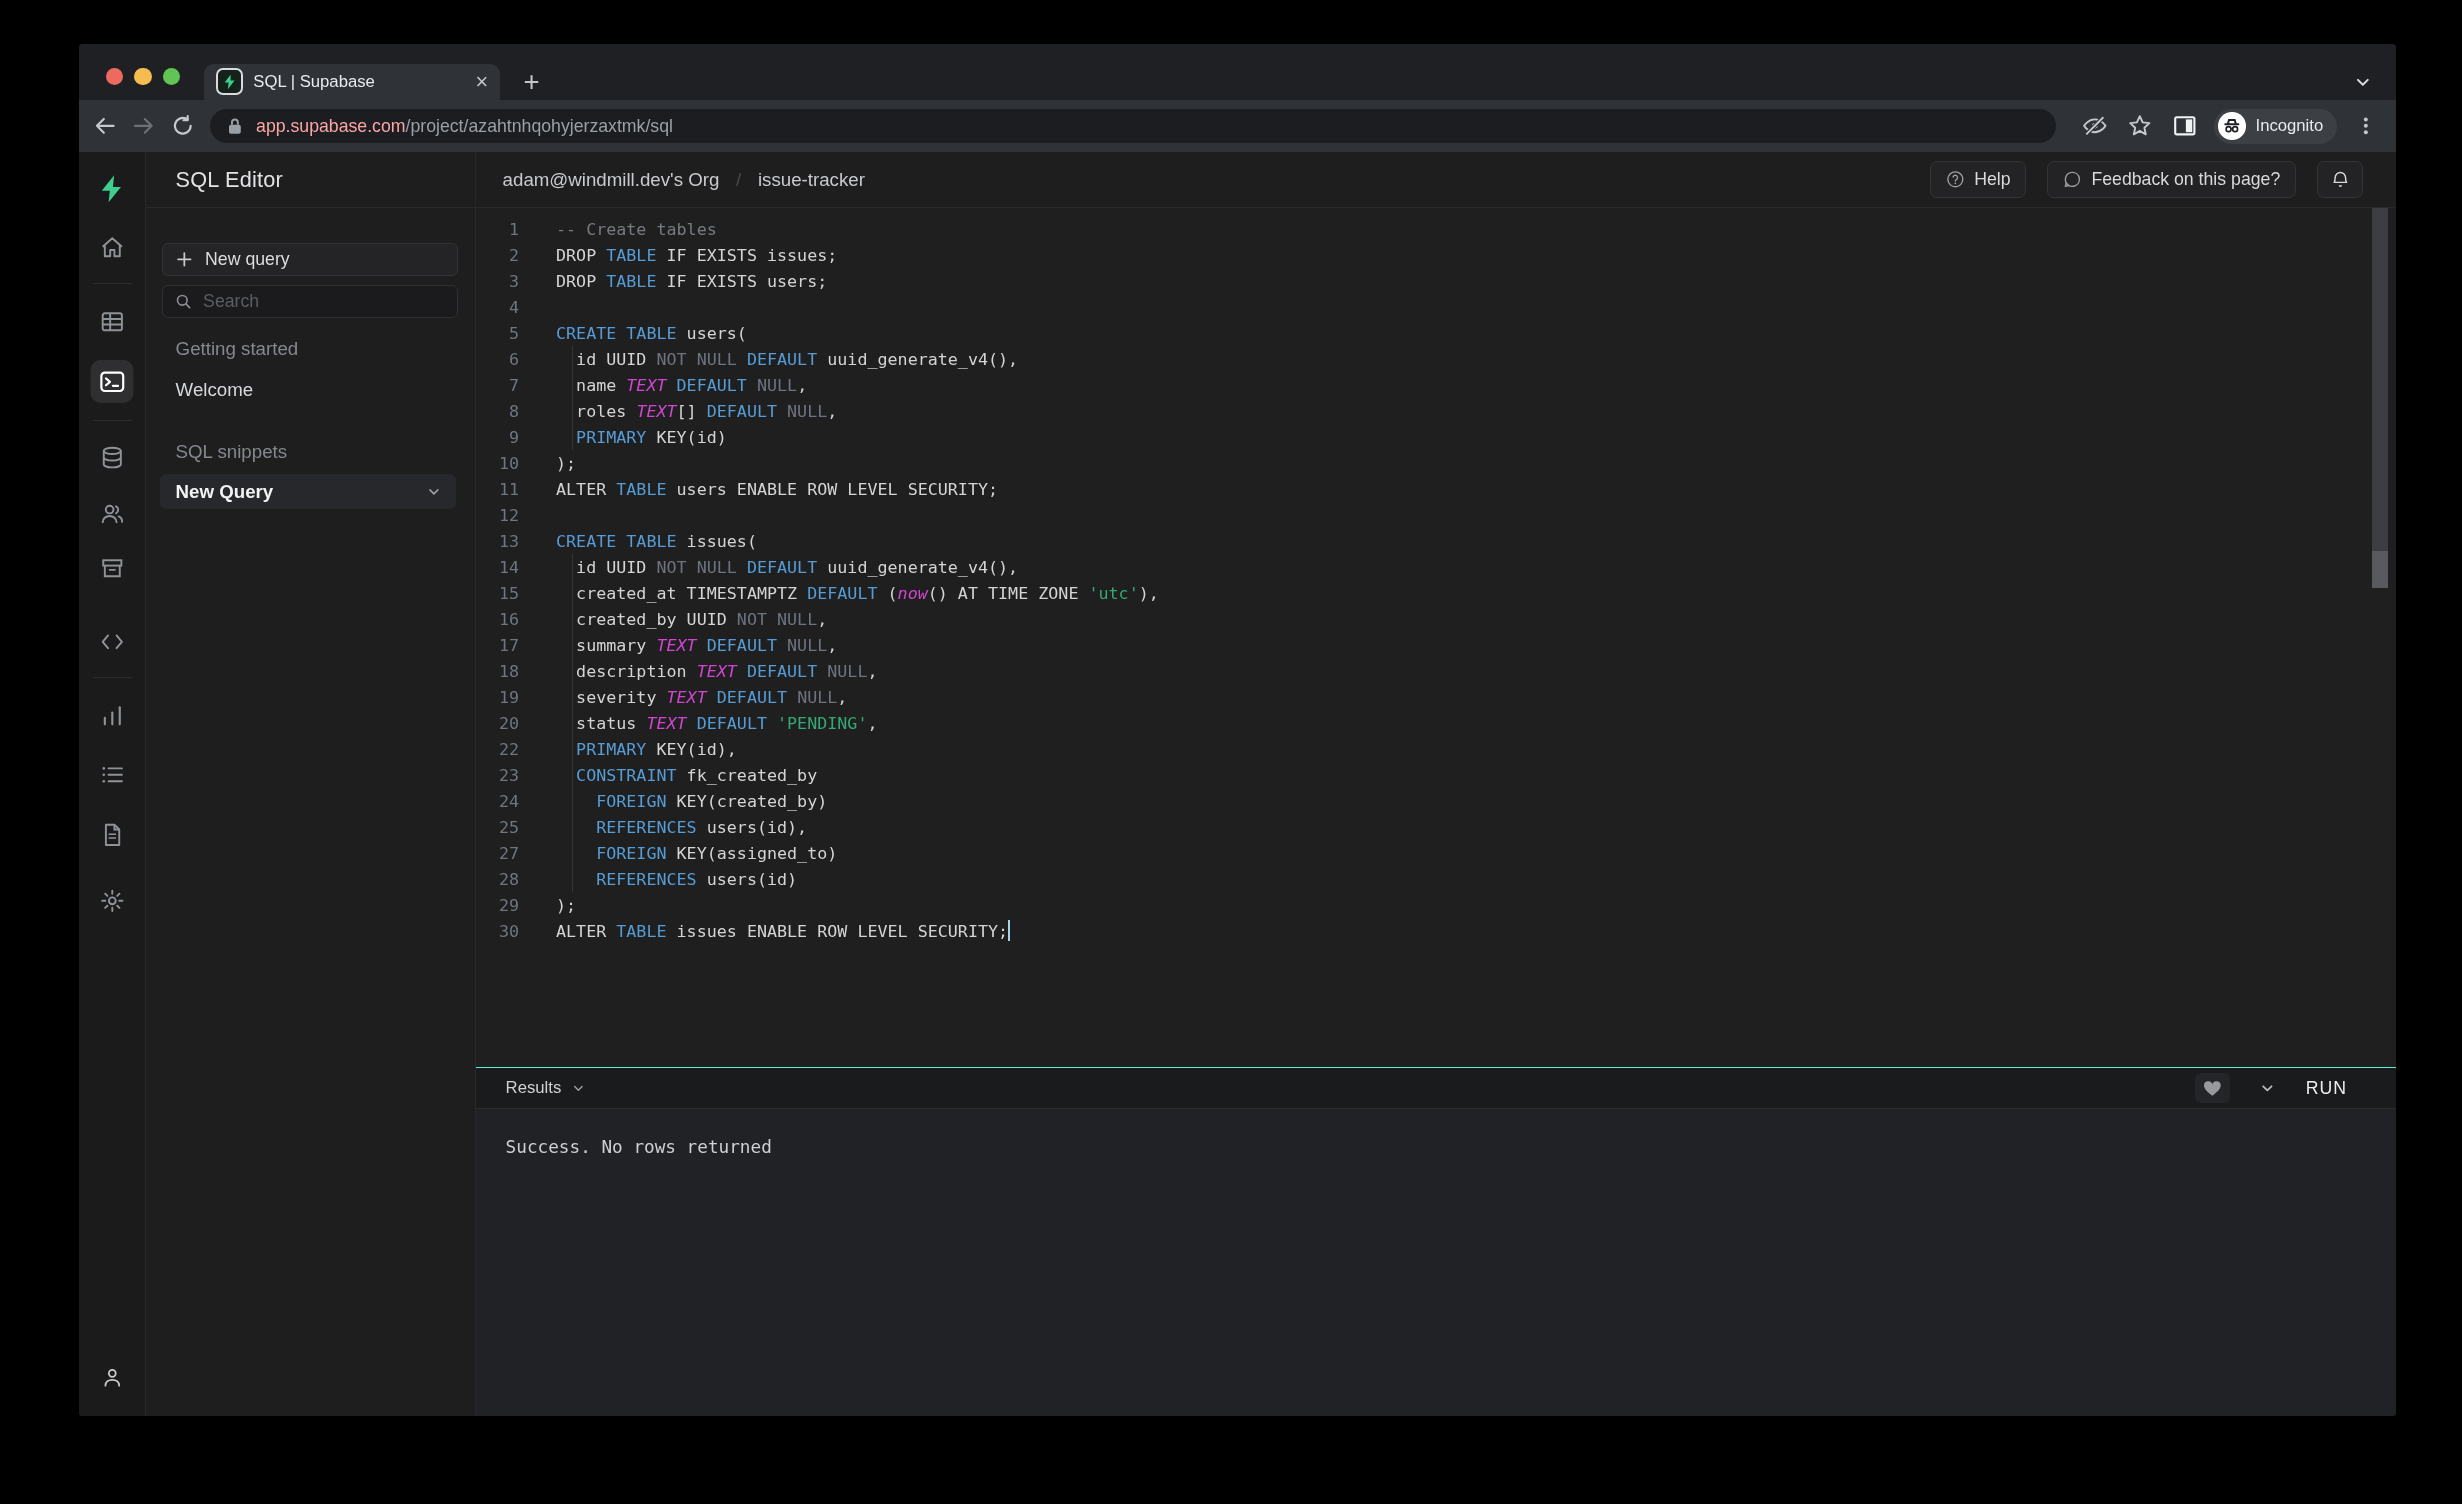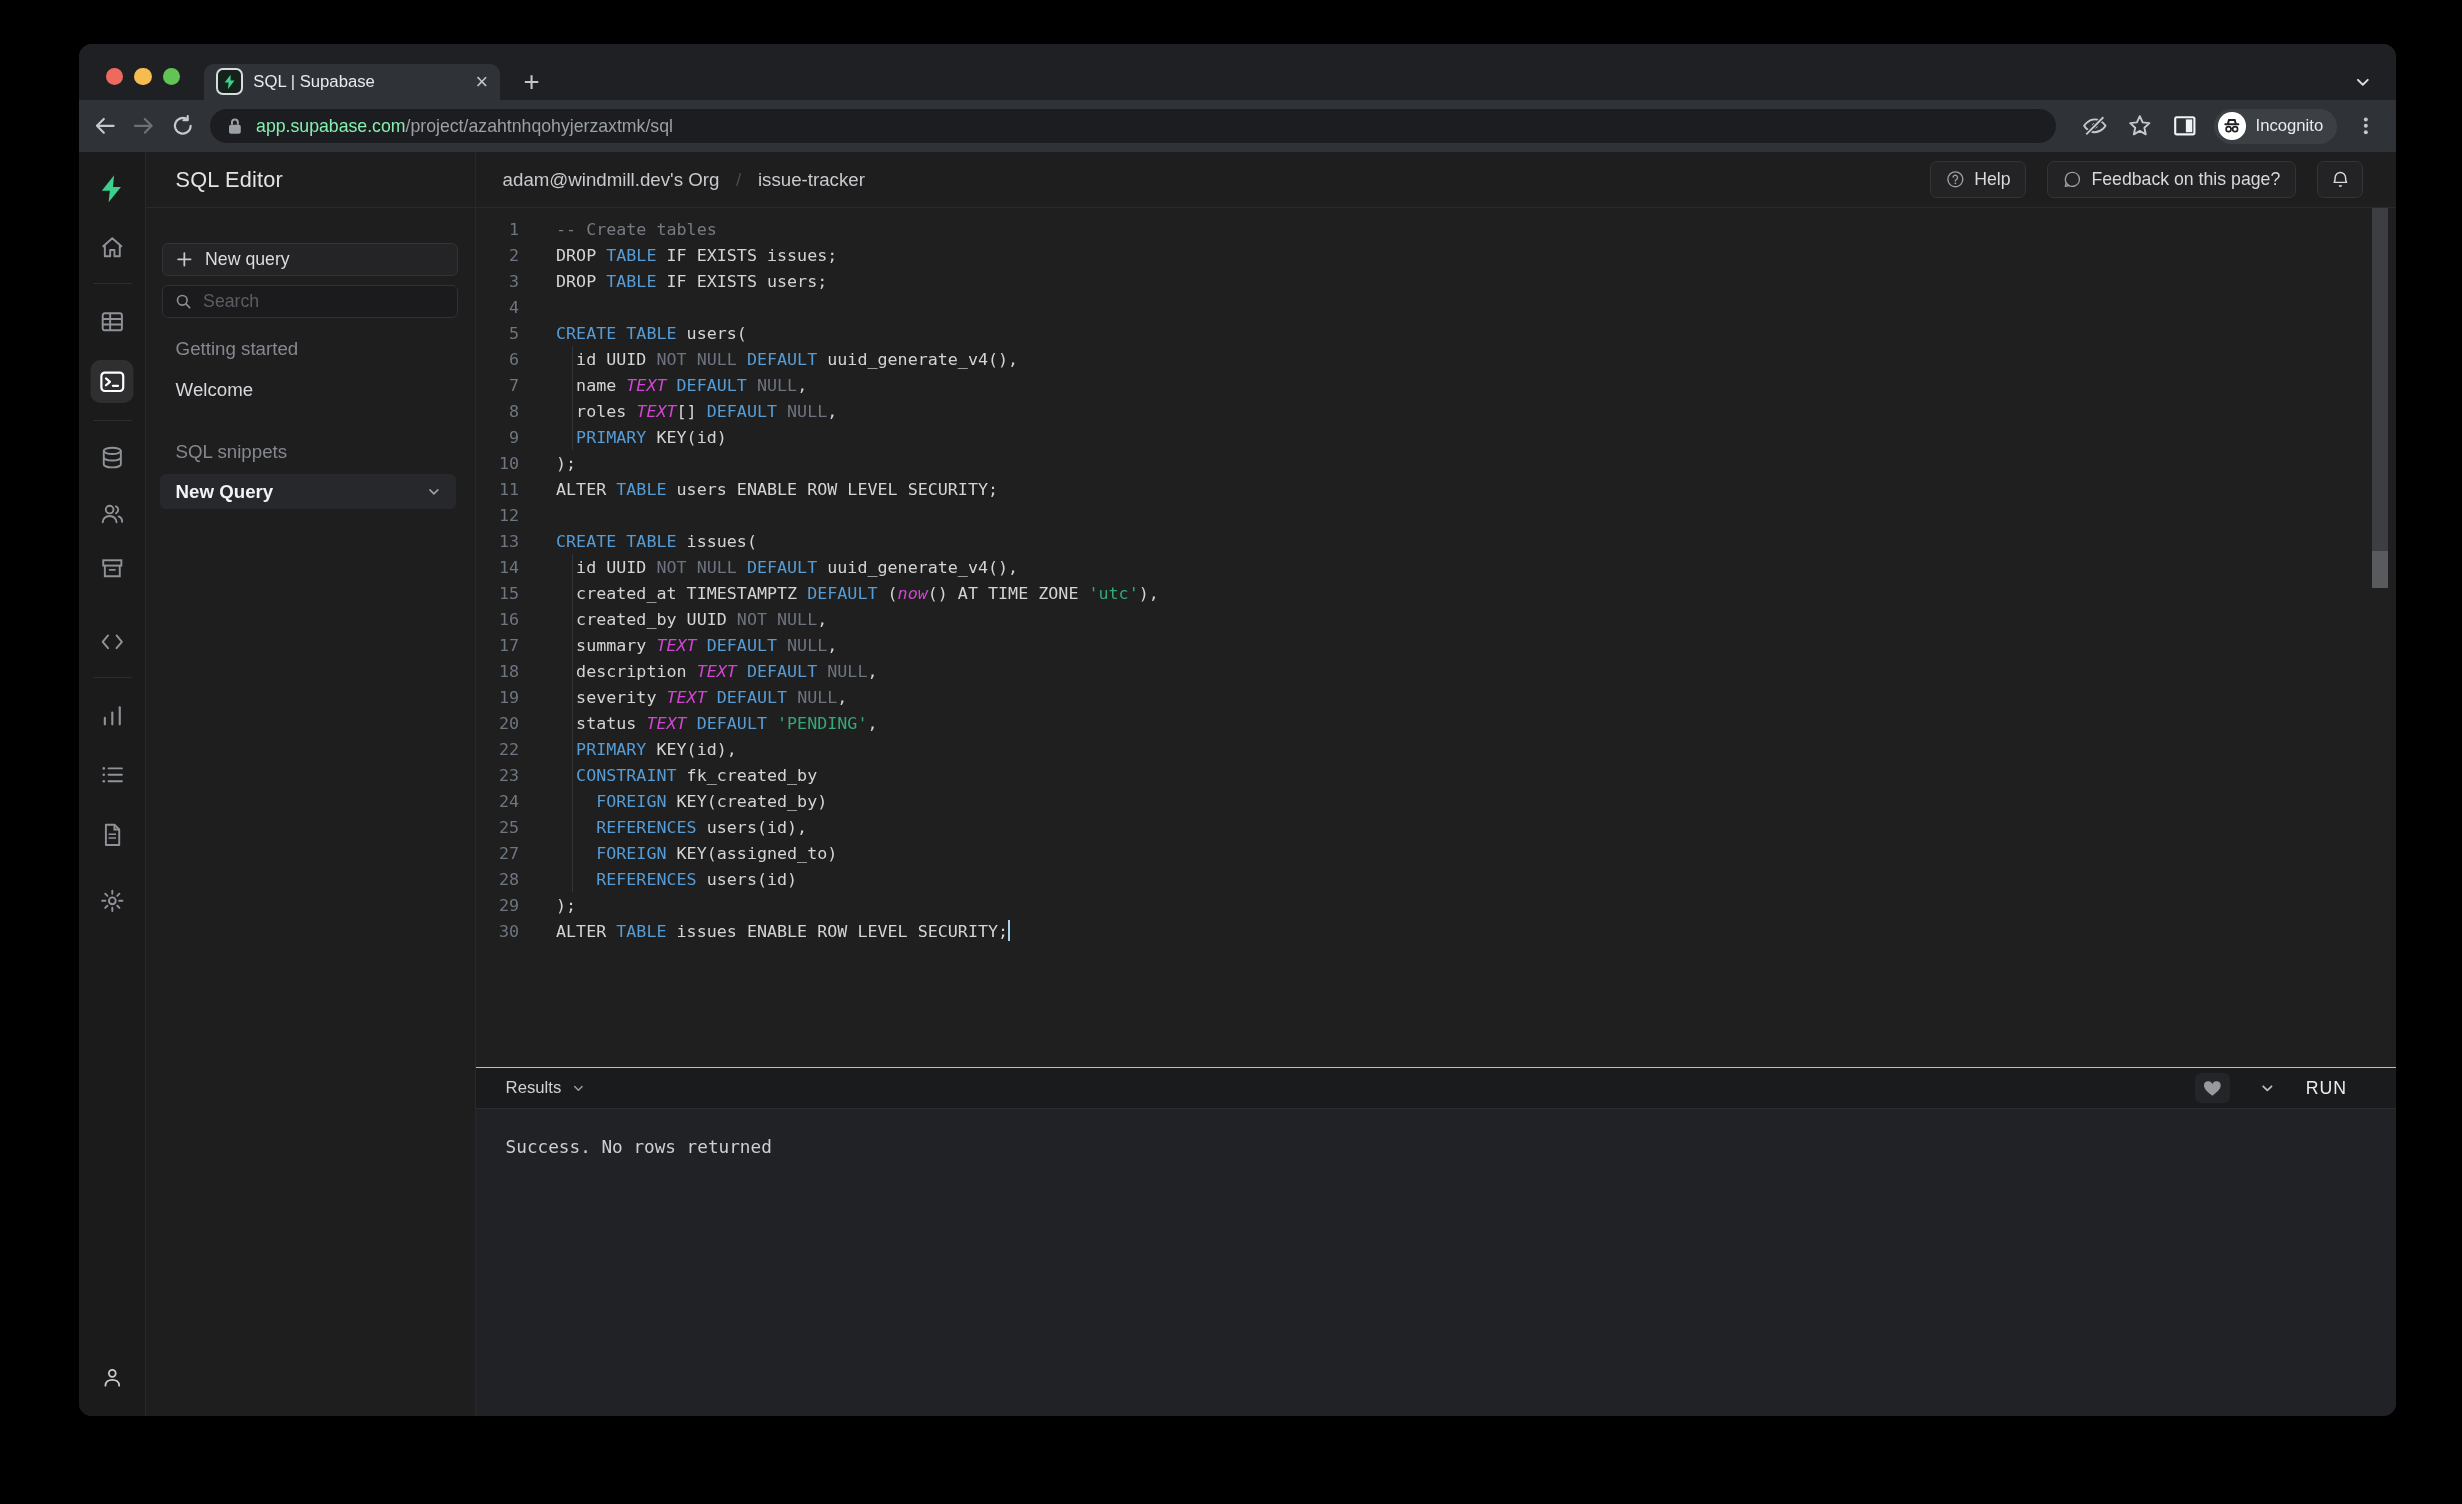--- a/index.html
+++ b/index.html
@@ -1,19 +1,19 @@
 <!DOCTYPE html>
 <html><head>
 <meta charset="utf-8">
 <style>
   * { margin:0; padding:0; box-sizing:border-box; }
   html,body { width:2463px; height:1504px; background:#000; overflow:hidden;
     font-family:"Liberation Sans", sans-serif; }
   .window { position:absolute; left:79px; top:44px; width:2317px; height:1372px;
-    border-radius:13px; overflow:hidden; background:#202124; box-shadow:0 19.7px 59px rgba(0,0,0,.7); }
+    border-radius:4px; overflow:hidden; background:#202124; box-shadow:0 19.7px 59px rgba(0,0,0,.7); }
 
   
   .tabstrip { position:relative; height:56px; background:#1e2023; }
   .traffic { position:absolute; left:26.6px; top:23.6px; display:flex; gap:10.8px; }
   .traffic span { width:17.7px; height:17.7px; border-radius:50%; display:block; }
   .tab { position:absolute; left:125px; top:19.7px; width:296px; height:36px; background:#2f3237;
     border-radius:9.9px 9.9px 0 0; display:flex; align-items:center; padding:0 11.8px; gap:9.9px; }
   .favicon { width:27.6px; height:27.6px; border-radius:6.9px; background:#14221b; border:2px solid #d9dbde;
     display:flex; align-items:center; justify-content:center; flex:none; }
   .tab-title { color:#e8eaed; font-size:16.7px; flex:1; white-space:nowrap; overflow:hidden; }
@@ -22,21 +22,21 @@
     font-size:27.6px; display:flex; align-items:center; justify-content:center; }
   .tabsearch { position:absolute; left:2266px; top:21.7px; width:35px; height:33px;
     display:flex; align-items:center; justify-content:center; }
 
   .toolbar { position:relative; height:52px; background:#2f3237; display:flex; align-items:center; }
   .navbtn { width:39px; height:39px; display:flex; align-items:center; justify-content:center; flex:none; }
   .navbtn:first-child { margin-left:5.9px; }
   .urlbar { margin-left:7.9px; width:1846px; height:34px; background:#1b1d21; border-radius:17.7px;
     display:flex; align-items:center; padding:0 17.7px; gap:12.8px; flex:none; }
   .url { font-size:17.7px; white-space:nowrap; }
-  .url .dom { color:#86efac; } .url .path { color:#9aa0a6; }
+  .url .dom { color:#fca5a5; } .url .path { color:#9aa0a6; }
   .tb-right { display:flex; align-items:center; margin-left:13.8px; gap:5.9px; }
   .incog { height:35px; background:#3c4045; border-radius:17.7px; display:flex; align-items:center;
     gap:10px; padding:0 13.8px 0 3.9px; margin:0 3.9px; }
   .incog-face { width:27.6px; height:27.6px; background:#fff; border-radius:50%;
     display:flex; align-items:center; justify-content:center; }
   .incog-label { color:#e8eaed; font-size:16.7px; }
 
   
   .app { display:flex; height:1264px; background:#1f1f1f; }
   .rail { width:67px; background:#1b1b1c; border-right:1px solid #282829; position:relative; flex:none; }

